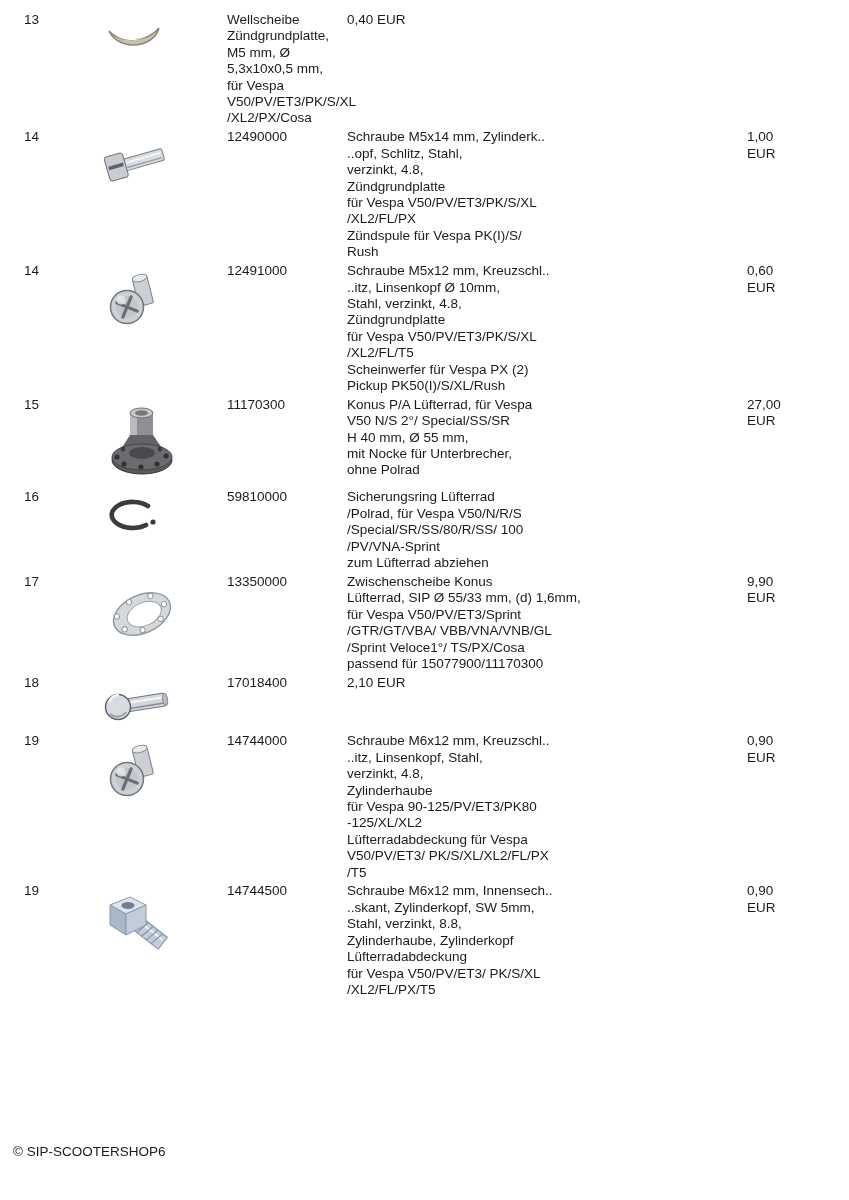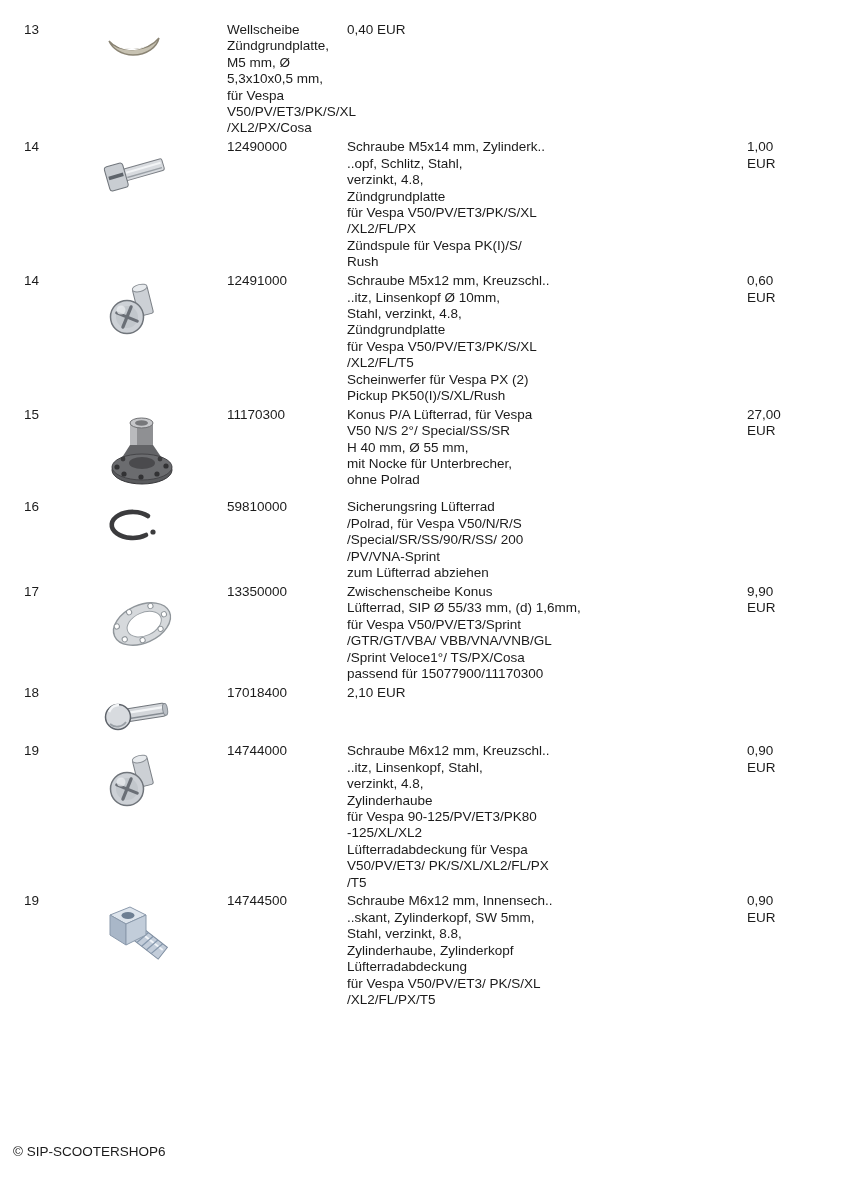--- a/index.html
+++ b/index.html
@@ -4,21 +4,21 @@
 <style>
   html,body { margin:0; padding:0; }
   body {
     width:849px; height:1200px;
     background:#ffffff;
     font-family:"Liberation Sans", sans-serif;
     color:#1b1b1b;
     position:relative;
     overflow:hidden;
   }
-  .catalog { position:absolute; top:22px; left:0; width:682px; }
+  .catalog { position:absolute; top:12px; left:0; width:682px; }
   .row {
     display:grid;
     grid-template-columns:76px 127px 120px 400px 1fr;
     padding-left:24px;
     padding-right:39px;
     margin-bottom:2.5px;
   }
   .pos, .partno, .desc, .price { font-size:13.5px; line-height:16.4px; }
   .desc  { white-space:pre-line; }
   .price { }
@@ -137,21 +137,21 @@
     <div class="pos">16</div>
     <div class="img-cell">
       <svg width="62" height="46" viewBox="0 0 62 46">
         <path d="M46,11 A21,13 0 1 0 44,30" fill="none" stroke="#3b3b3d" stroke-width="4.6" stroke-linecap="round"></path>
         <circle cx="51" cy="27" r="2.6" fill="#3b3b3d"></circle>
       </svg>
     </div>
     <div class="partno">59810000</div>
     <div class="desc">Sicherungsring Lüfterrad
 /Polrad, für Vespa V50/N/R/S
-/Special/SR/SS/90/R/SS/ 200
+/Special/SR/SS/80/R/SS/ 100
 /PV/VNA-Sprint
 zum Lüfterrad abziehen</div>
   </div>
 
   <div class="row">
     <div class="pos">17</div>
     <div class="img-cell">
       <svg width="80" height="68" viewBox="0 0 80 68">
         <g transform="rotate(-24 40 34)">
           <ellipse cx="40" cy="34" rx="30" ry="19" fill="#d6d9dc" stroke="#8f959a" stroke-width="1.4"></ellipse>

